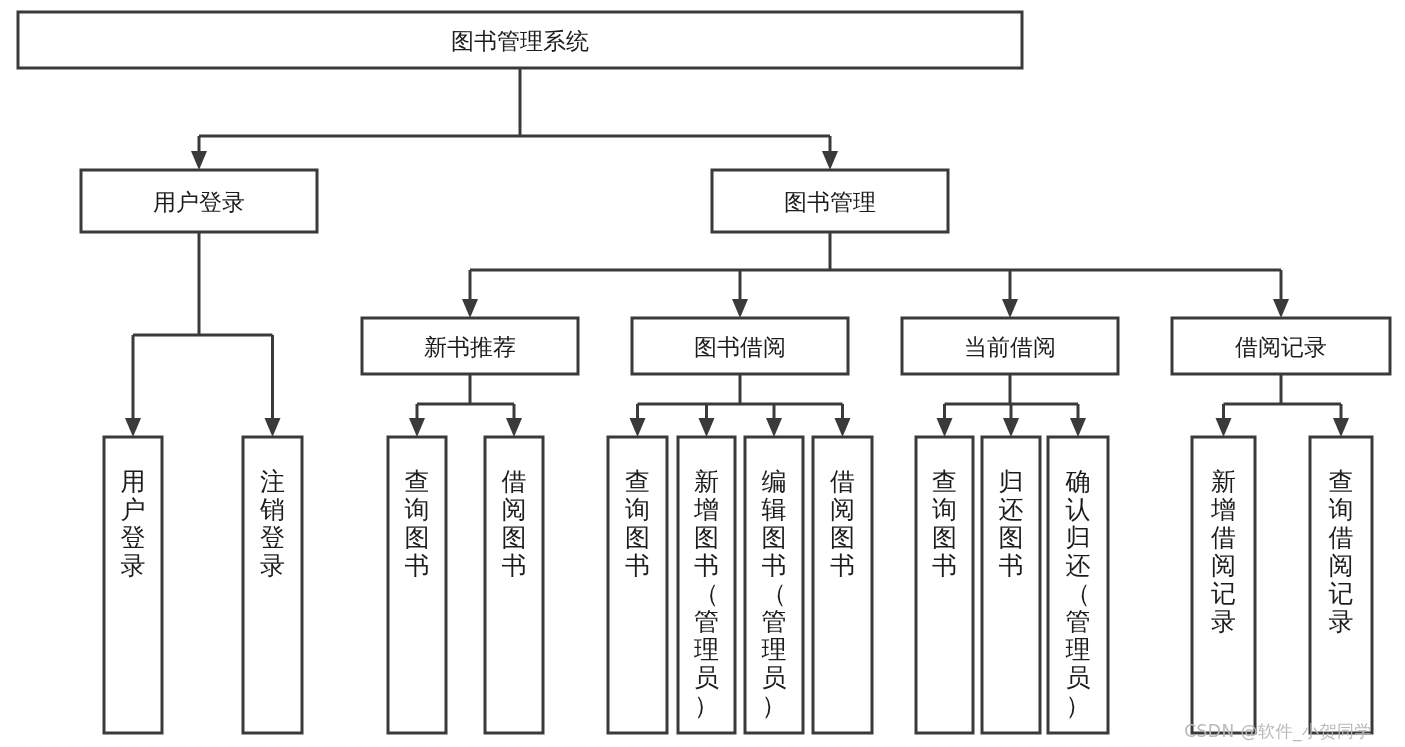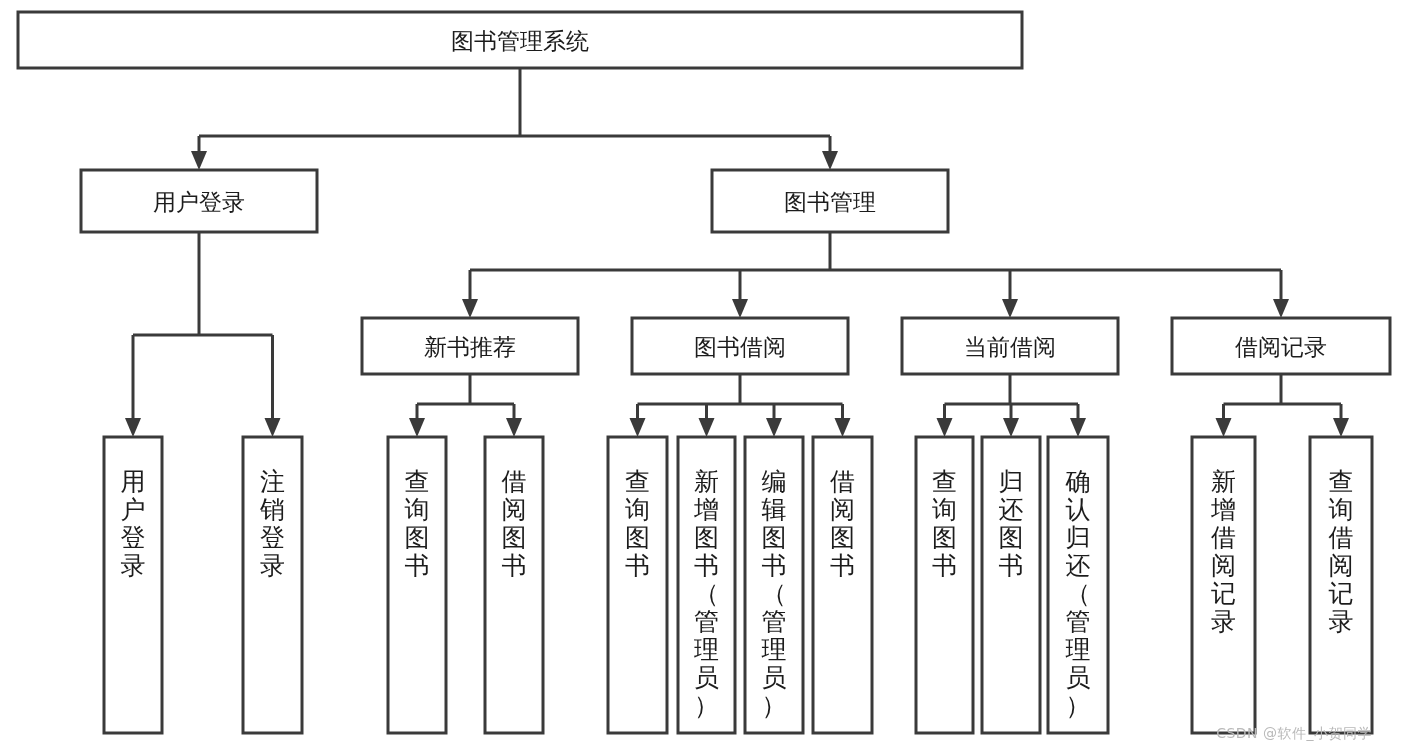--- a/index.html
+++ b/index.html
@@ -50,21 +50,21 @@
   .node-label.horizontal {
     font-size: 23px;
   }
   .node-label.vertical {
     font-size: 25px;
   }
   .watermark-text {
     position: absolute;
     right: 8px;
     bottom: 4px;
-    font-size: 14px;
+    font-size: 17px;
     color: #b9b9b9;
     font-family: "DejaVu Sans", "Liberation Sans", sans-serif;
     white-space: nowrap;
     letter-spacing: 0.5px;
   }
 </style>
 </head>
 <body>
 
 <div id="diagram-root">

